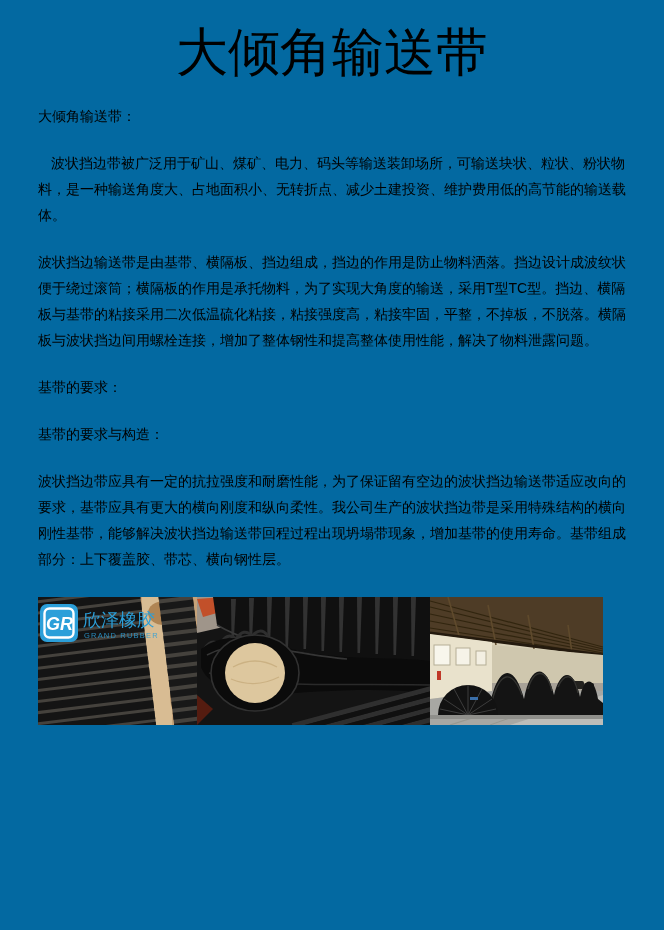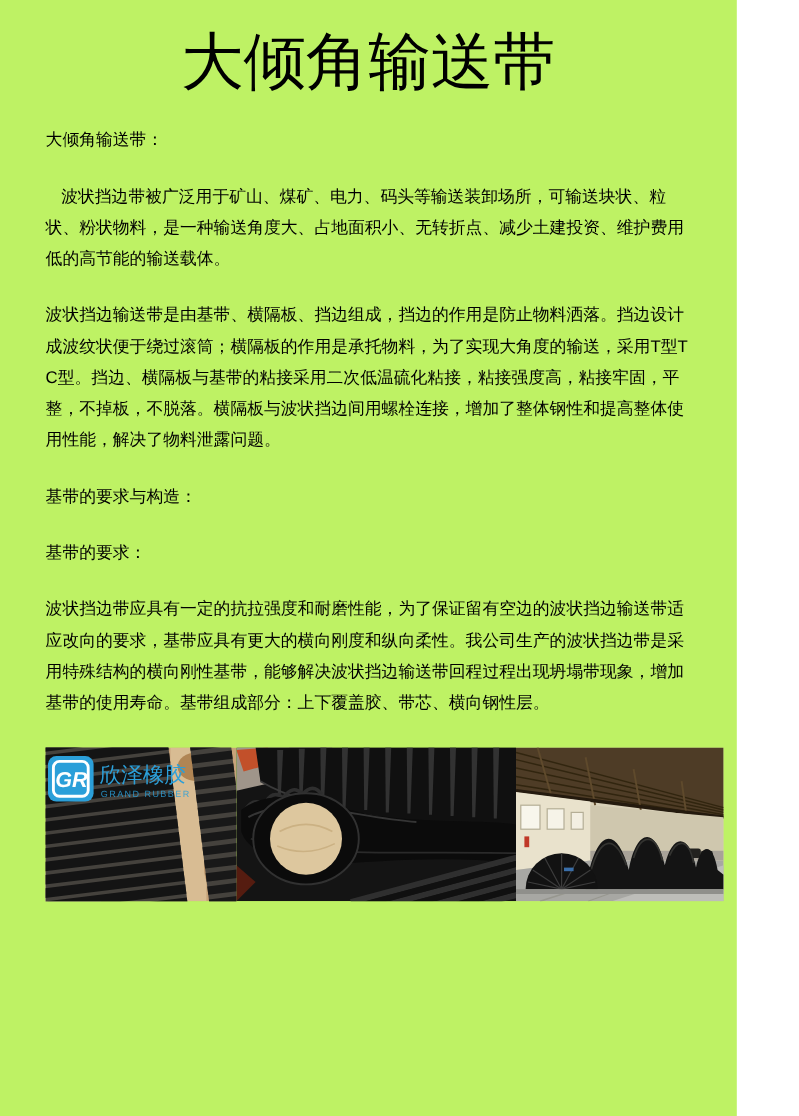--- a/index.html
+++ b/index.html
@@ -3,26 +3,26 @@
 <meta charset="utf-8">
 <style>
   html, body { margin: 0; padding: 0; background: #ffffff; }
   body {
     width: 666px;
     font-family: "Liberation Sans", "DejaVu Sans", sans-serif;
     color: #000000;
     -webkit-font-smoothing: antialiased;
   }
   .page {
-    width: 614px;
+    width: 664px;
     height: 930px;
     padding: 0 38px;
     box-sizing: border-box;
     overflow: hidden;
-    background: #bef264;
+    background: #0369a1;
   }
   h1.title {
     font-size: 52px;
     line-height: 60px;
     font-weight: normal;
     text-align: center;
     margin: 22px 0 10px 0;
     white-space: nowrap;
   }
   p.body-text {
@@ -47,22 +47,22 @@
 </head>
 <body>
 
 <div class="page">
 
   <h1 class="title">大倾角输送带</h1>
 
   <p class="body-text">大倾角输送带：</p>
   <p class="body-text indent">波状挡边带被广泛用于矿山、煤矿、电力、码头等输送装卸场所，可输送块状、粒状、粉状物料，是一种输送角度大、占地面积小、无转折点、减少土建投资、维护费用低的高节能的输送载体。</p>
   <p class="body-text">波状挡边输送带是由基带、横隔板、挡边组成，挡边的作用是防止物料洒落。挡边设计成波纹状便于绕过滚筒；横隔板的作用是承托物料，为了实现大角度的输送，采用T型TC型。挡边、横隔板与基带的粘接采用二次低温硫化粘接，粘接强度高，粘接牢固，平整，不掉板，不脱落。横隔板与波状挡边间用螺栓连接，增加了整体钢性和提高整体使用性能，解决了物料泄露问题。</p>
+  <p class="body-text">基带的要求：</p>
   <p class="body-text">基带的要求与构造：</p>
-  <p class="body-text">基带的要求：</p>
   <p class="body-text">波状挡边带应具有一定的抗拉强度和耐磨性能，为了保证留有空边的波状挡边输送带适应改向的要求，基带应具有更大的横向刚度和纵向柔性。我公司生产的波状挡边带是采用特殊结构的横向刚性基带，能够解决波状挡边输送带回程过程出现坍塌带现象，增加基带的使用寿命。基带组成部分：上下覆盖胶、带芯、横向钢性层。</p>
 
   <div class="photos">
 
     <figure class="photo-1">
       <svg width="159" height="128" viewBox="0 0 159 128">
         <rect width="159" height="128" fill="#c7a379"></rect>
         <rect x="104" y="0" width="30" height="128" fill="#d8bc93"></rect>
         <ellipse cx="16" cy="120" rx="34" ry="18" fill="#e9dcbd"></ellipse>
         <ellipse cx="126" cy="16" rx="16" ry="12" fill="#b08554"></ellipse>

